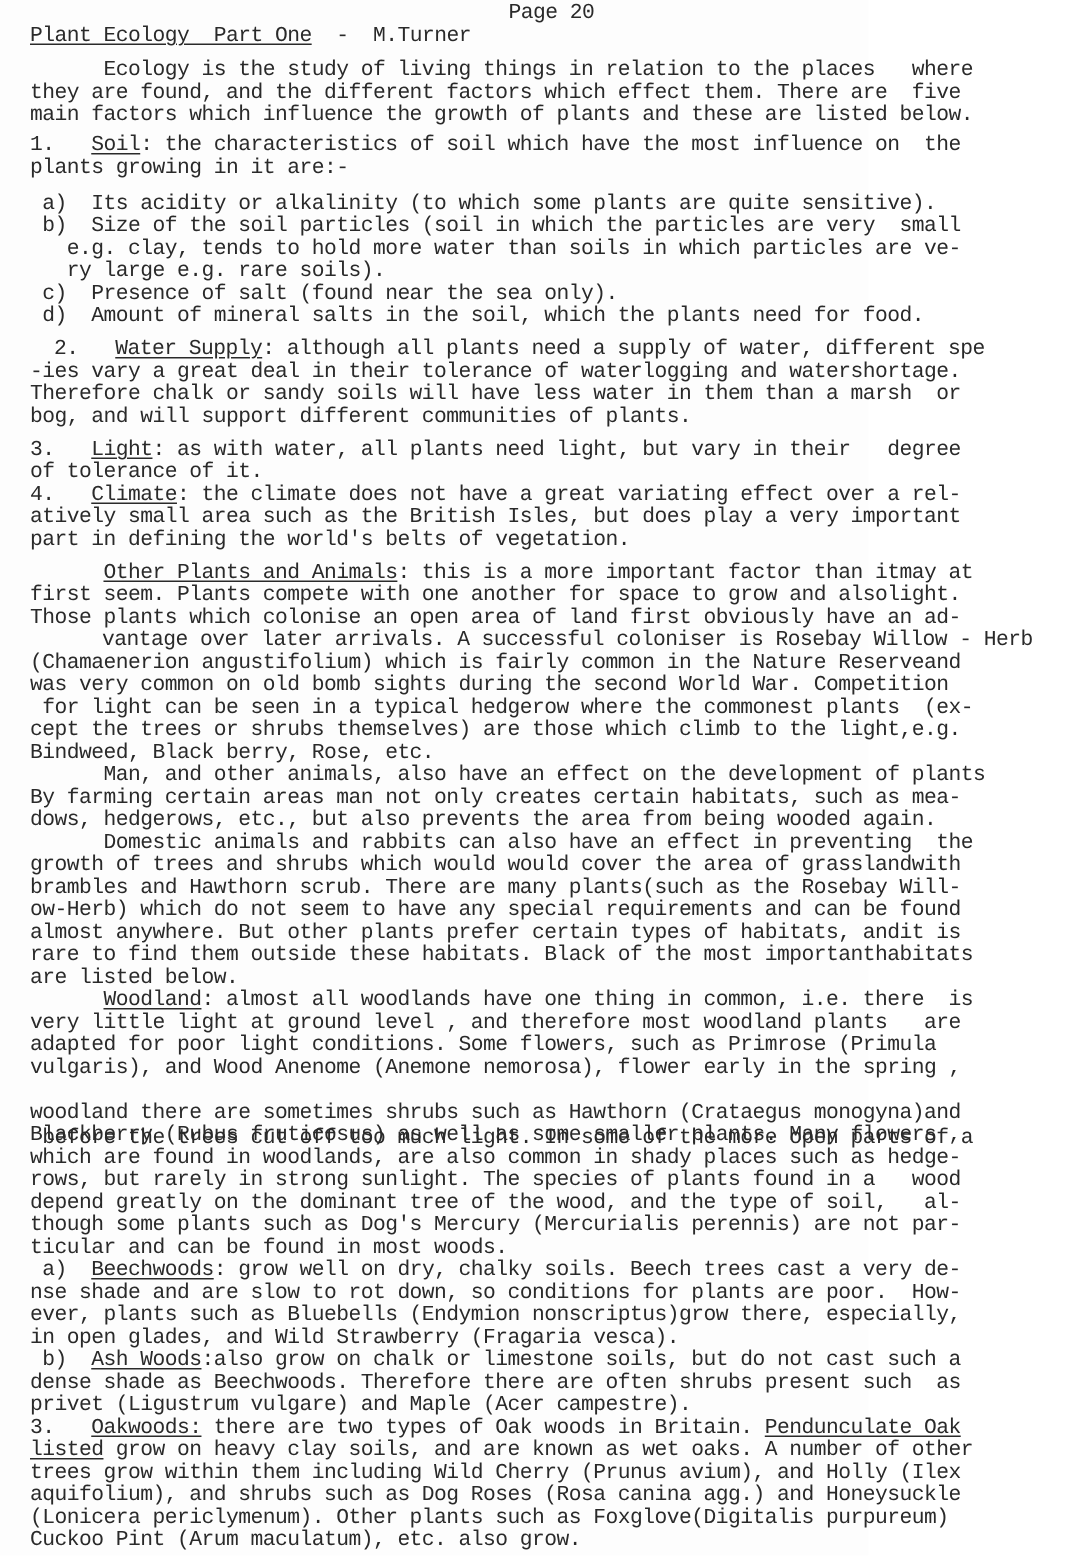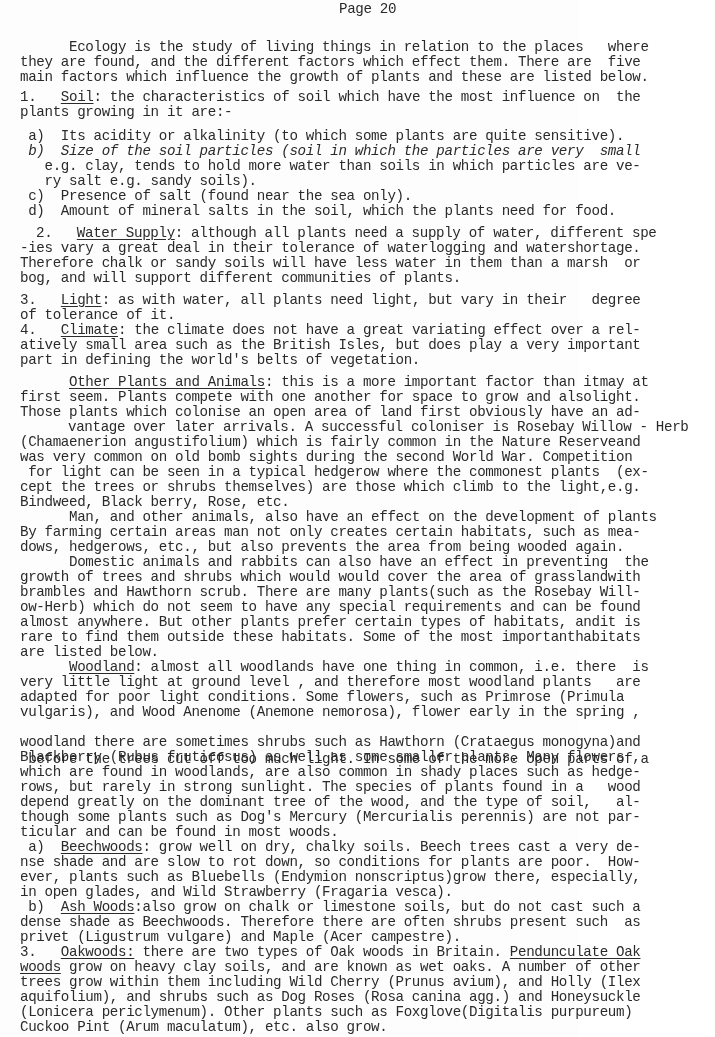--- a/index.html
+++ b/index.html
@@ -12,30 +12,31 @@
   }
   .ln { position: absolute; left: 20px; white-space: pre; }
   .u { text-decoration: underline; text-underline-offset: 2px; }
   .page-number { position: absolute; left: 339px; top: 2px; white-space: pre; }
 </style>
 </head>
 <body>
 
 <div class="page">
   <div class="page-number">Page 20</div>
+  <div class="ln" style="top:17px"><span class="u">Plant Ecology  Part One</span><span>  -  </span><span>M.Turner</span></div>
   <div id="body-lines">
       <div class="ln" style="top: 40px;"><span>      Ecology is the study of living things in relation to the places   where</span></div>
       <div class="ln" style="top: 55px;"><span>they are found, and the different factors which effect them. There are  five</span></div>
       <div class="ln" style="top: 70px;"><span>main factors which influence the growth of plants and these are listed below.</span></div>
       <div class="ln" style="top: 90px;"><span>1.   </span><span class="u">Soil</span><span>: the characteristics of soil which have the most influence on  the</span></div>
       <div class="ln" style="top: 105px;"><span>plants growing in it are:-</span></div>
       <div class="ln" style="top: 129px;"><span> a)  Its acidity or alkalinity (to which some plants are quite sensitive).</span></div>
-      <div class="ln" style="top: 144px; font-style: italic;"><span> b)  Size of the soil particles (soil in which the particles are very  small</span></div>
+      <div class="ln" style="top: 144px;"><span> b)  Size of the soil particles (soil in which the particles are very  small</span></div>
       <div class="ln" style="top: 159px;"><span>   e.g. clay, tends to hold more water than soils in which particles are ve-</span></div>
-      <div class="ln" style="top: 174px;"><span>   ry salt e.g. sandy soils).</span></div>
+      <div class="ln" style="top: 174px;"><span>   ry large e.g. rare soils).</span></div>
       <div class="ln" style="top: 189px;"><span> c)  Presence of salt (found near the sea only).</span></div>
       <div class="ln" style="top: 204px;"><span> d)  Amount of mineral salts in the soil, which the plants need for food.</span></div>
       <div class="ln" style="top: 226px; margin-left: 16px;"><span>2.   </span><span class="u">Water Supply</span><span>: although all plants need a supply of water, different spe</span></div>
       <div class="ln" style="top: 241px;"><span>-ies vary a great deal in their tolerance of waterlogging and watershortage.</span></div>
       <div class="ln" style="top: 256px;"><span>Therefore chalk or sandy soils will have less water in them than a marsh  or</span></div>
       <div class="ln" style="top: 271px;"><span>bog, and will support different communities of plants.</span></div>
       <div class="ln" style="top: 293px;"><span>3.   </span><span class="u">Light</span><span>: as with water, all plants need light, but vary in their   degree</span></div>
       <div class="ln" style="top: 308px;"><span>of tolerance of it.</span></div>
       <div class="ln" style="top: 323px;"><span>4.   </span><span class="u">Climate</span><span>: the climate does not have a great variating effect over a rel-</span></div>
       <div class="ln" style="top: 338px;"><span>atively small area such as the British Isles, but does play a very important</span></div>
@@ -50,21 +51,21 @@
       <div class="ln" style="top: 480px;"><span>cept the trees or shrubs themselves) are those which climb to the light,e.g.</span></div>
       <div class="ln" style="top: 495px;"><span>Bindweed, Black berry, Rose, etc.</span></div>
       <div class="ln" style="top: 510px;"><span>      Man, and other animals, also have an effect on the development of plants</span></div>
       <div class="ln" style="top: 525px;"><span>By farming certain areas man not only creates certain habitats, such as mea-</span></div>
       <div class="ln" style="top: 540px;"><span>dows, hedgerows, etc., but also prevents the area from being wooded again.</span></div>
       <div class="ln" style="top: 555px;"><span>      Domestic animals and rabbits can also have an effect in preventing  the</span></div>
       <div class="ln" style="top: 570px;"><span>growth of trees and shrubs which would would cover the area of grasslandwith</span></div>
       <div class="ln" style="top: 585px;"><span>brambles and Hawthorn scrub. There are many plants(such as the Rosebay Will-</span></div>
       <div class="ln" style="top: 600px;"><span>ow-Herb) which do not seem to have any special requirements and can be found</span></div>
       <div class="ln" style="top: 615px;"><span>almost anywhere. But other plants prefer certain types of habitats, andit is</span></div>
-      <div class="ln" style="top: 630px;"><span>rare to find them outside these habitats. Some of the most importanthabitats</span></div>
+      <div class="ln" style="top: 630px;"><span>rare to find them outside these habitats. Black of the most importanthabitats</span></div>
       <div class="ln" style="top: 645px;"><span>are listed below.</span></div>
       <div class="ln" style="top: 660px;"><span>      </span><span class="u">Woodland</span><span>: almost all woodlands have one thing in common, i.e. there  is</span></div>
       <div class="ln" style="top: 675px;"><span>very little light at ground level , and therefore most woodland plants   are</span></div>
       <div class="ln" style="top: 690px;"><span>adapted for poor light conditions. Some flowers, such as Primrose (Primula</span></div>
       <div class="ln" style="top: 705px;"><span>vulgaris), and Wood Anenome (Anemone nemorosa), flower early in the spring ,</span></div>
       <div class="ln" style="top: 752px;"><span> before the trees cut off too much light. In some of the more open parts of a</span></div>
       <div class="ln" style="top: 735px;"><span>woodland there are sometimes shrubs such as Hawthorn (Crataegus monogyna)and</span></div>
       <div class="ln" style="top: 750px;"><span>Blackberry (Rubus fruticosus) as well as some smaller plants. Many flowers ,</span></div>
       <div class="ln" style="top: 765px;"><span>which are found in woodlands, are also common in shady places such as hedge-</span></div>
       <div class="ln" style="top: 780px;"><span>rows, but rarely in strong sunlight. The species of plants found in a   wood</span></div>
@@ -72,19 +73,19 @@
       <div class="ln" style="top: 810px;"><span>though some plants such as Dog's Mercury (Mercurialis perennis) are not par-</span></div>
       <div class="ln" style="top: 825px;"><span>ticular and can be found in most woods.</span></div>
       <div class="ln" style="top: 840px;"><span> a)  </span><span class="u">Beechwoods</span><span>: grow well on dry, chalky soils. Beech trees cast a very de-</span></div>
       <div class="ln" style="top: 855px;"><span>nse shade and are slow to rot down, so conditions for plants are poor.  How-</span></div>
       <div class="ln" style="top: 870px; text-align: center;"><span>ever, plants such as Bluebells (Endymion nonscriptus)grow there, especially,</span></div>
       <div class="ln" style="top: 885px;"><span>in open glades, and Wild Strawberry (Fragaria vesca).</span></div>
       <div class="ln" style="top: 900px;"><span> b)  </span><span class="u">Ash Woods</span><span>:also grow on chalk or limestone soils, but do not cast such a</span></div>
       <div class="ln" style="top: 915px;"><span>dense shade as Beechwoods. Therefore there are often shrubs present such  as</span></div>
       <div class="ln" style="top: 930px;"><span>privet (Ligustrum vulgare) and Maple (Acer campestre).</span></div>
       <div class="ln" style="top: 945px;"><span>3.   </span><span class="u">Oakwoods:</span><span> there are two types of Oak woods in Britain. </span><span class="u">Pendunculate Oak</span></div>
-      <div class="ln" style="top: 960px;"><span class="u">woods</span><span> grow on heavy clay soils, and are known as wet oaks. A number of other</span></div>
+      <div class="ln" style="top: 960px;"><span class="u">listed</span><span> grow on heavy clay soils, and are known as wet oaks. A number of other</span></div>
       <div class="ln" style="top: 975px;"><span>trees grow within them including Wild Cherry (Prunus avium), and Holly (Ilex</span></div>
       <div class="ln" style="top: 990px;"><span>aquifolium), and shrubs such as Dog Roses (Rosa canina agg.) and Honeysuckle</span></div>
       <div class="ln" style="top: 1005px;"><span>(Lonicera periclymenum). Other plants such as Foxglove(Digitalis purpureum)</span></div>
       <div class="ln" style="top: 1020px; text-align: right;"><span>Cuckoo Pint (Arum maculatum), etc. also grow.</span></div>
     </div>
 </div>
 
 </body></html>

